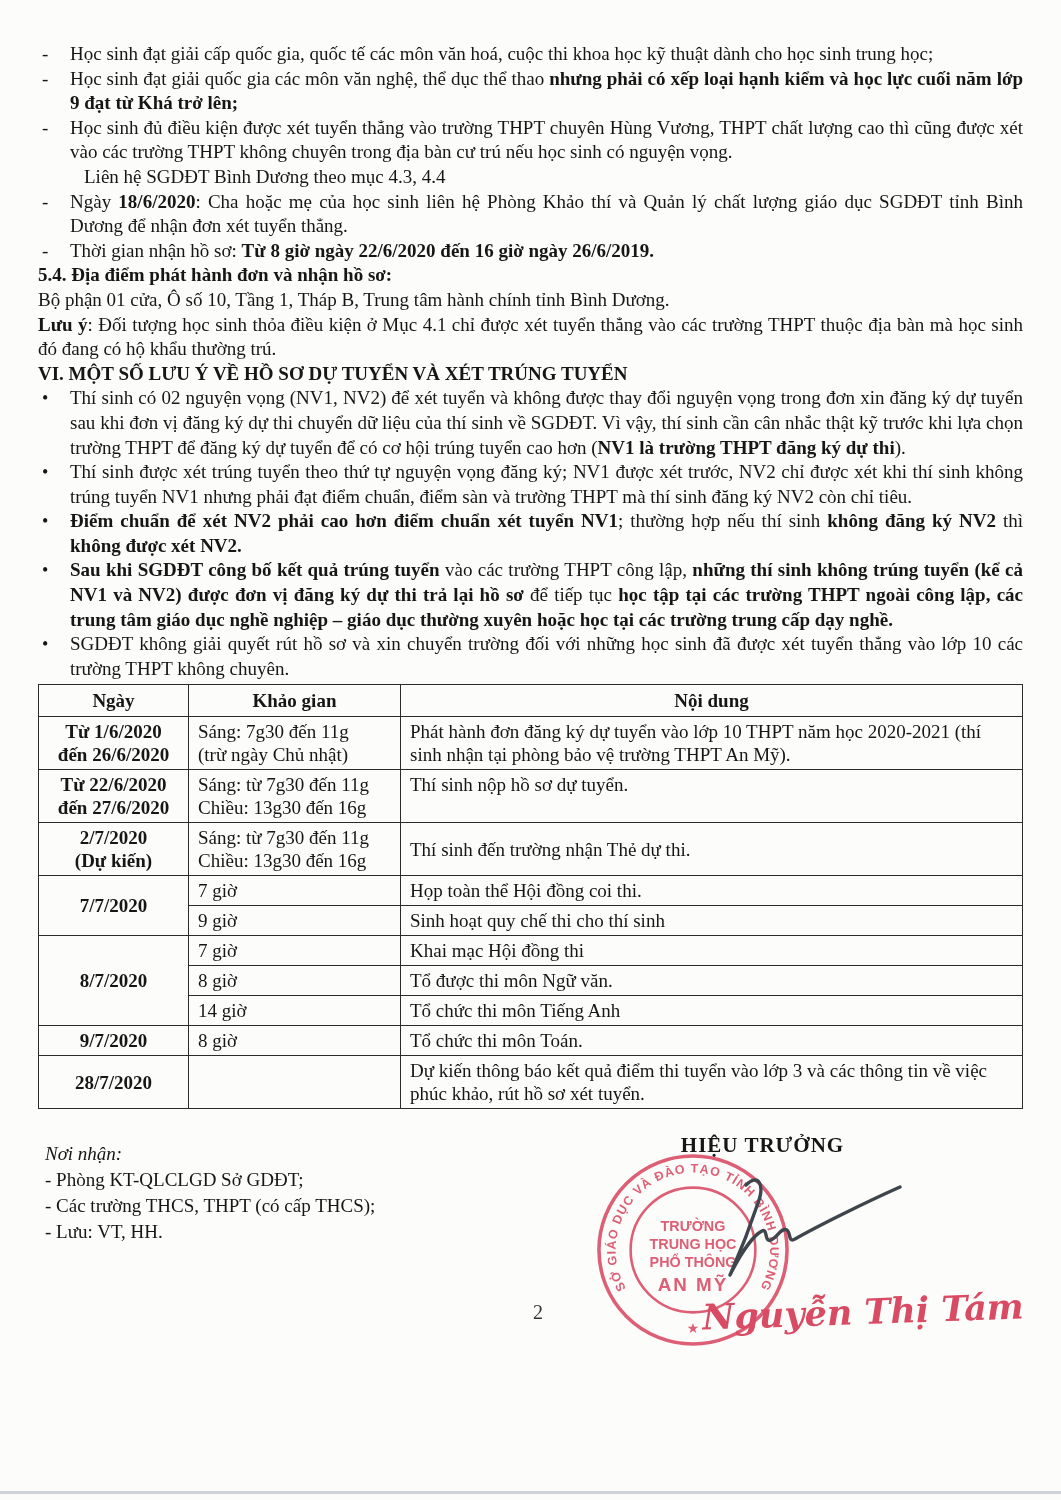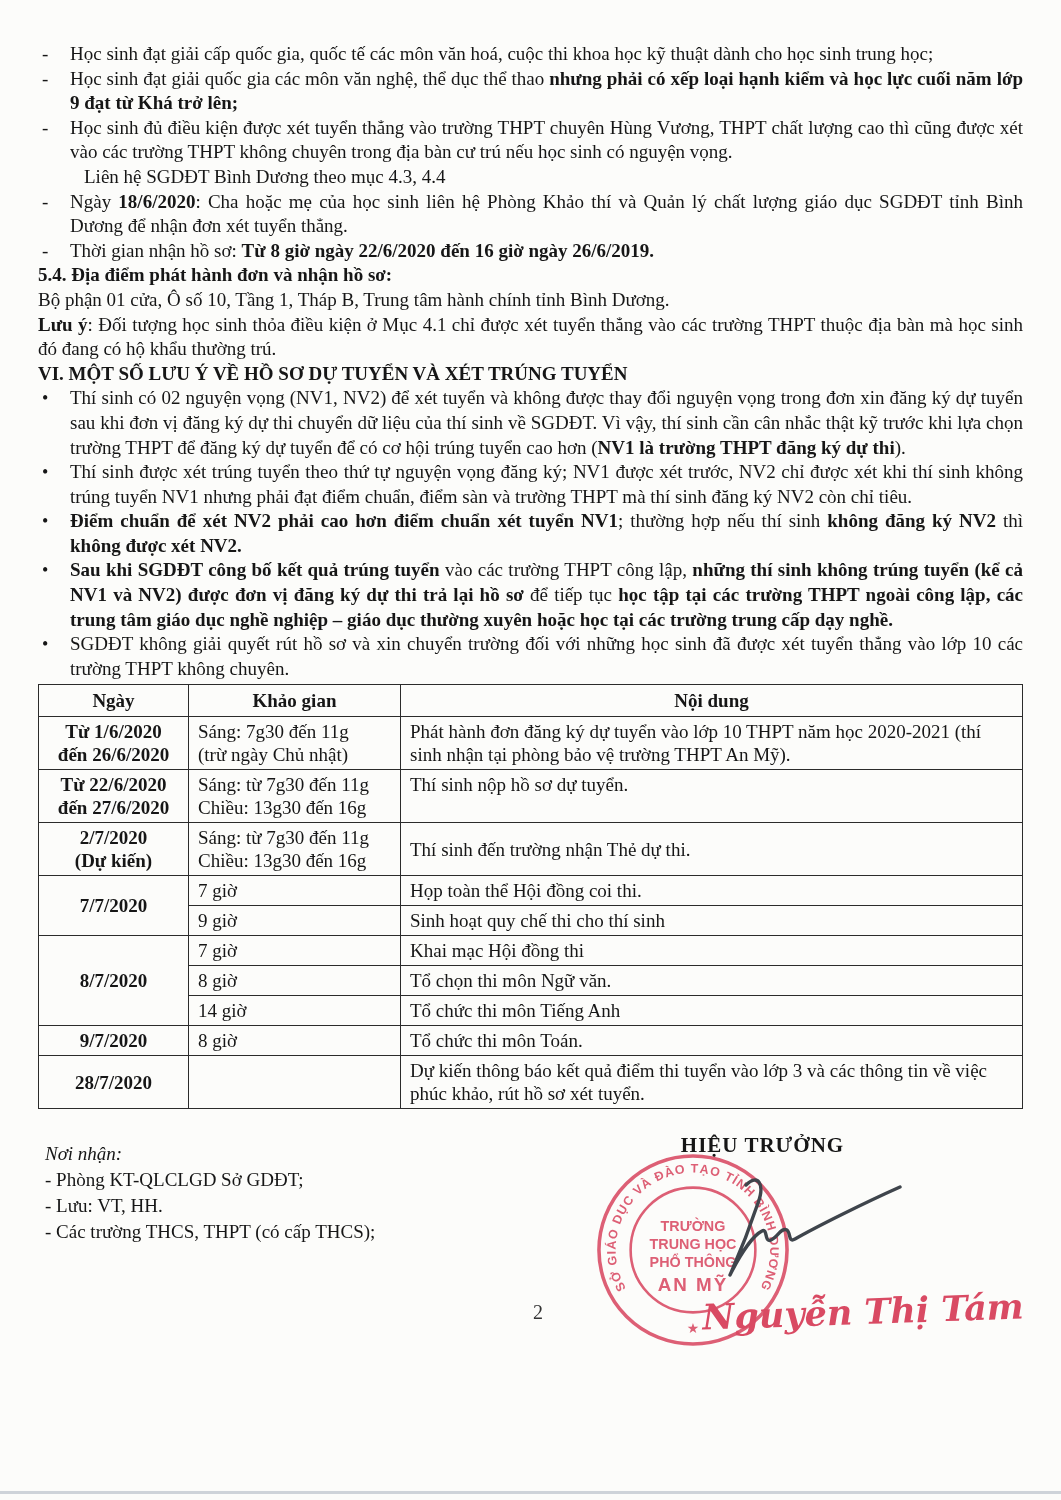--- a/index.html
+++ b/index.html
@@ -154,21 +154,21 @@
           <td>9 giờ</td>
           <td><span class="b">Sinh hoạt quy chế thi cho thí sinh</span></td>
         </tr>
         <tr>
           <td rowspan="3" class="b center">8/7/2020</td>
           <td>7 giờ</td>
           <td><span class="b">Khai mạc Hội đồng thi</span></td>
         </tr>
         <tr>
           <td>8 giờ</td>
-          <td><span class="b">Tổ chọn thi môn Ngữ văn.</span></td>
+          <td><span class="b">Tổ được thi môn Ngữ văn.</span></td>
         </tr>
         <tr>
           <td>14 giờ</td>
           <td><span class="b">Tổ chức thi môn Tiếng Anh</span></td>
         </tr>
         <tr>
           <td class="b center">9/7/2020</td>
           <td>8 giờ</td>
           <td><span class="b">Tổ chức thi môn Toán.</span></td>
         </tr>
@@ -178,22 +178,22 @@
           <td><span class="b">Dự kiến</span><span> thông báo kết quả điểm thi tuyển vào lớp 3 và các thông tin về việc phúc khảo, rút hồ sơ xét tuyển.</span></td>
         </tr>
       </tbody>
   </table>
 
   <div class="footer">
 
     <div class="recipients">
       <div class="title">Nơi nhận:</div>
       <div>- Phòng KT-QLCLGD Sở GDĐT;</div>
+      <div>- Các trường THCS, THPT (có cấp THCS);</div>
       <div>- Lưu: VT, HH.</div>
-      <div>- Các trường THCS, THPT (có cấp THCS);</div>
     </div>
 
     <div class="signer-title">HIỆU TRƯỞNG</div>
 
     <svg class="stamp" width="198" height="198" viewBox="0 0 200 200">
       <g fill="none" stroke="#d94a63">
         <circle cx="100" cy="100" r="95" stroke-width="3.6"></circle>
         <circle cx="100" cy="100" r="63" stroke-width="2.6"></circle>
       </g>
       <path id="stampArc" d="M 32.5,139 A 78,78 0 1 1 167.5,139" fill="none"></path>

